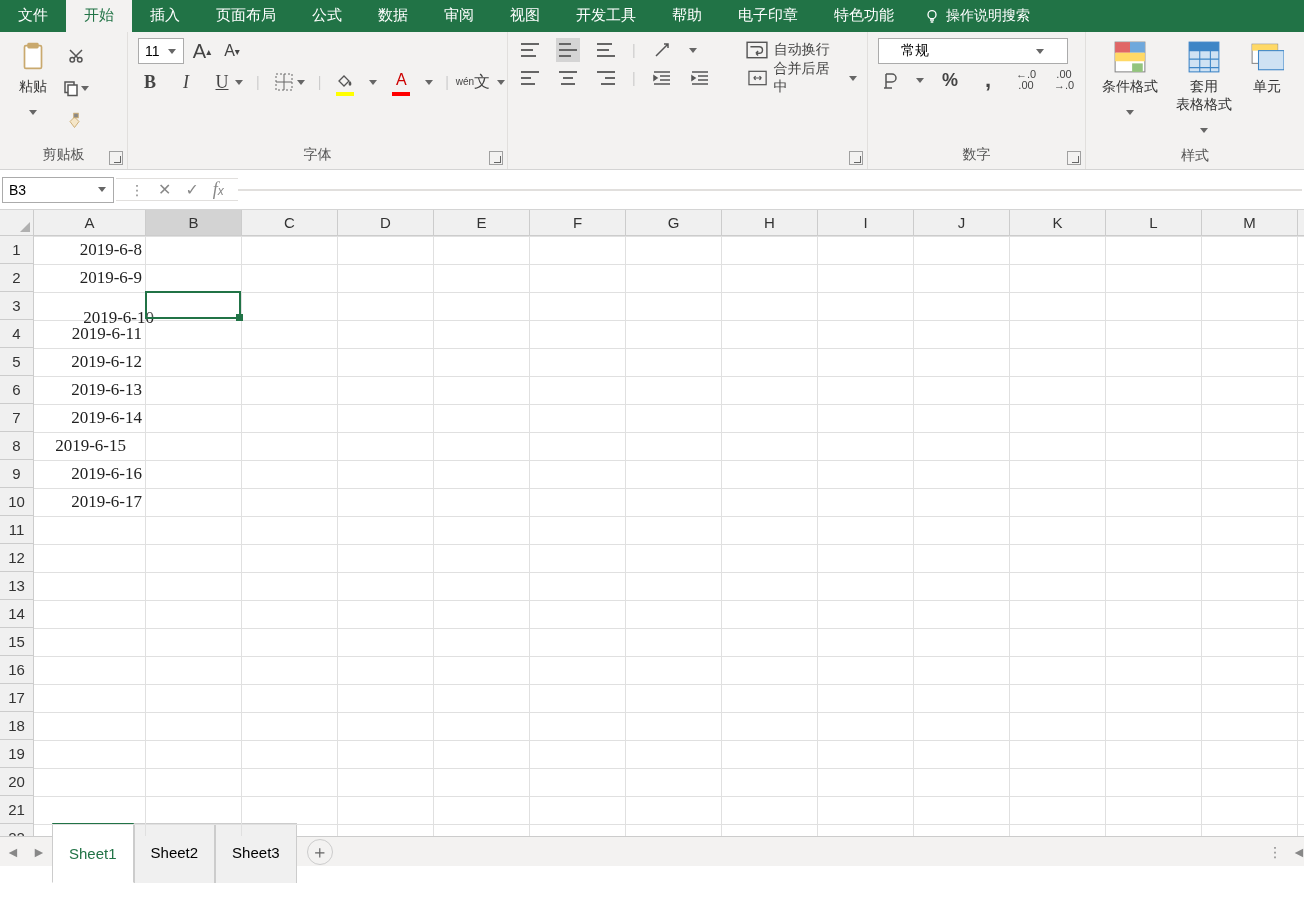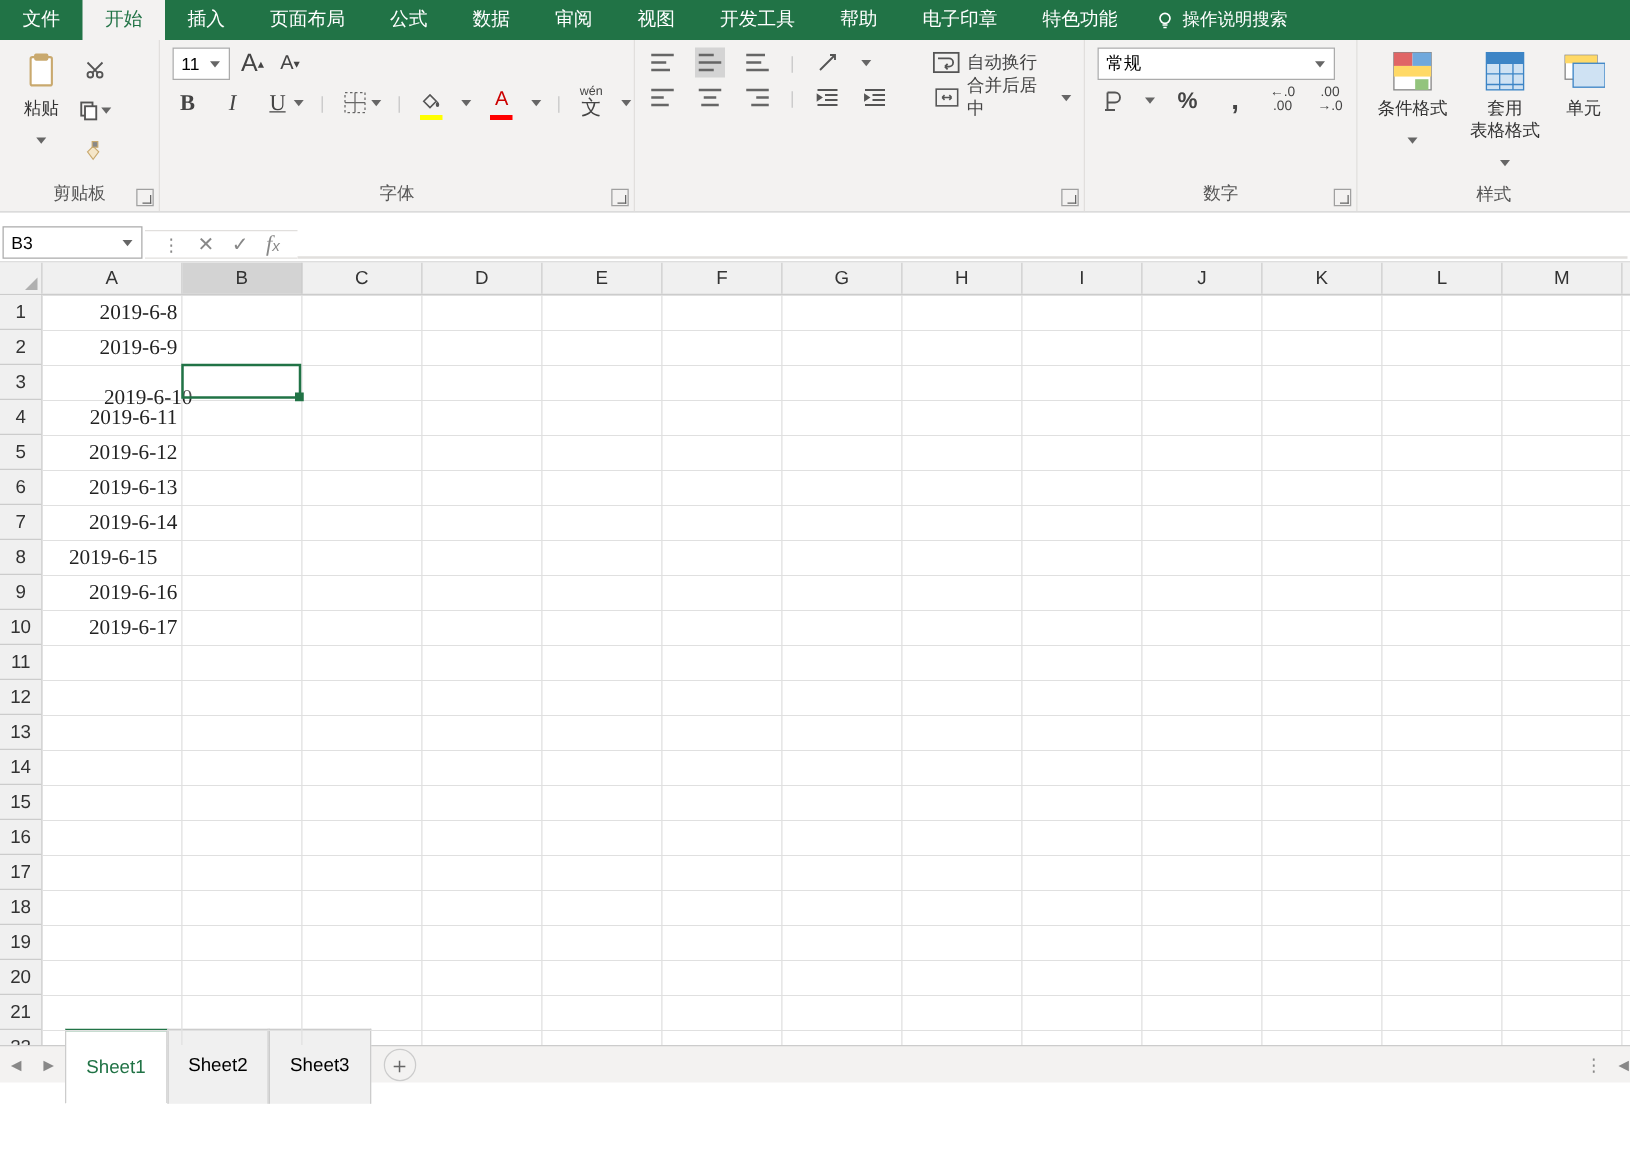--- a/index.html
+++ b/index.html
@@ -24,34 +24,34 @@
 .icon-btn { min-width: 24px; height: 24px; display: inline-flex; align-items: center; justify-content: center; cursor: pointer; color:#444; }
 .icon-btn svg { width: 18px; height: 18px; }
 .drop { width: 10px; height: 24px; display: inline-flex; align-items: center; justify-content: center; cursor:pointer;}
 .drop::after { content: ""; border-left: 4px solid transparent; border-right: 4px solid transparent; border-top: 5px solid #666; }
 
 .large-btn { display:flex; flex-direction:column; align-items:center; justify-content:center; padding: 2px 6px; cursor:pointer; font-size:14px; color:#333; gap:4px;}
 .large-btn svg { width:34px; height:34px; }
 
 .fontname { width: 210px; height: 26px; border: 1px solid #ababab; background:#fff; display:flex; align-items:center; padding:0 6px; justify-content:space-between;}
 .fontsize { width: 46px; height: 26px; border: 1px solid #ababab; background:#fff; display:flex; align-items:center; padding:0 6px; justify-content:space-between;}
-.numfmt { width: 190px; height: 26px; border: 1px solid #ababab; background:#fff; display:flex; align-items:center; padding:0 6px; justify-content:space-between;}
+.numfmt { width: 190px; height: 26px; border: 1px solid #ababab; background:#fff; display:flex; align-items:center; padding:0 22px; justify-content:space-between;}
 
 .bold { font-weight: bold; font-size: 18px; font-family: "Times New Roman"; }
 .italic { font-style: italic; font-size: 18px; font-family: "Times New Roman"; }
 .under { text-decoration: underline; font-size: 18px; font-family: "Times New Roman"; }
 
 .fill-color-bar { width:18px; height:4px; background:#ffff00; }
 .font-color-bar { width:18px; height:4px; background:#ff0000; }
 
 .align-icn { width:18px; height:14px; display:flex; flex-direction:column; justify-content:space-between;}
 .align-icn span{ height:2px; background:#666; }
 
 
-.fxbar { height: 40px; display:flex; border-bottom: 1px solid #d4d4d4; align-items:flex-end; }
+.fxbar { height: 40px; display:flex; border-bottom: 1px solid #d4d4d4; align-items:center; }
 .namebox { width: 112px; border:1px solid #ababab; margin:2px; display:flex; align-items:center; padding:0 6px; justify-content:space-between; background:#fff;}
 .fxbtns { display:flex; align-items:center; gap:14px; padding:0 14px; border:1px solid #e1dfdd; border-left:none; border-right:none; margin:2px 0; color:#888;}
 .fxinput { flex:1; border:1px solid #e1dfdd; margin:2px 2px 2px 0; background:#fff; }
 
 
 .sheet { position: relative; height: 626px; overflow: hidden; }
 .colheads { display:flex; height:26px; background:#f0f0f0; border-bottom:1px solid #ccc;}
 .corner { width:34px; border-right:1px solid #ccc; background:#f0f0f0; position:relative;}
 .corner::after{content:"";position:absolute;right:3px;bottom:3px;border-left:10px solid transparent;border-bottom:10px solid #b0b0b0;}
 .colhead { border-right:1px solid #ccc; display:flex; align-items:center; justify-content:center; color:#333; font-size:15px; }
@@ -183,21 +183,21 @@
             </span>
             <span class="fill-color-bar"></span>
           </span>
           <span class="drop"></span>
         <span style="display:flex;flex-direction:column;align-items:center">
             <span class="icon-btn" style="font-size:16px;color:#c00">A</span>
             <span class="font-color-bar"></span>
           </span>
           <span class="drop"></span>
         <span style="color:#ccc">|</span>
-        <span style="display:flex;flex-direction:column;align-items:center;font-size:10px;line-height:1" class="icon-btn">
+        <span style="display:flex;flex-direction:row;align-items:center;font-size:10px;line-height:1" class="icon-btn">
             <span>wén</span>
             <span style="font-size:16px">文</span>
           </span>
           <span class="drop"></span>
       </div>
     </div>
     <div class="label">字体</div>
     <div class="launcher"></div>
   </div>
 

